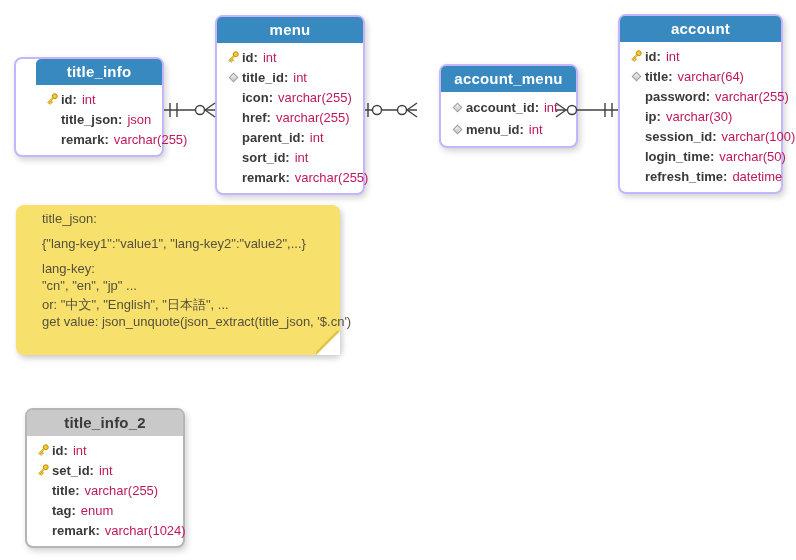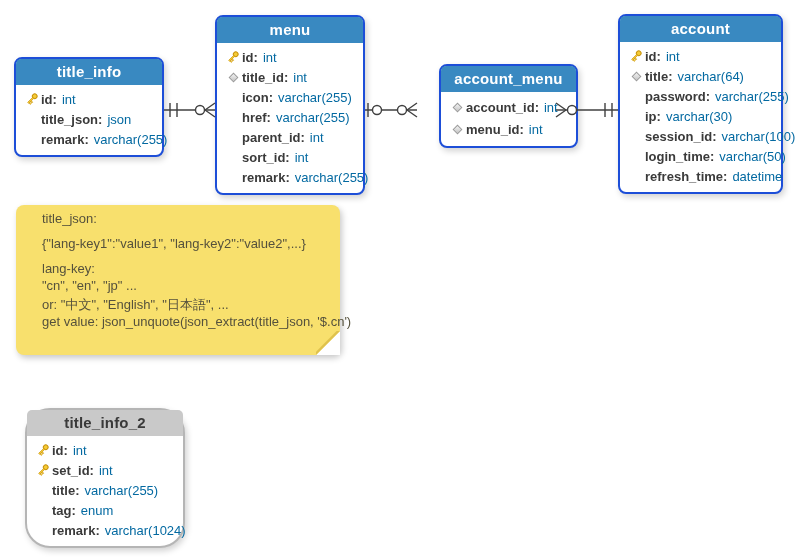--- a/index.html
+++ b/index.html
@@ -1,33 +1,33 @@
 <!DOCTYPE html>
 <html><head>
 <meta charset="utf-8">
 <style>
   * { margin:0; padding:0; box-sizing:border-box; }
   html,body { background:#fff; }
   body { font-family:"Liberation Sans", sans-serif; }
   .canvas { position:relative; width:796px; height:560px; background:#fff; overflow:hidden; }
 
   
-  .table { position:absolute; background:#fff; border:2px solid #1d4ed8; border-radius:8px;
+  .table { position:absolute; background:#fff; border:2px solid #c4b5fd; border-radius:8px;
            box-shadow:2px 3px 6px rgba(0,0,0,.18); }
   .thead { height:26px; line-height:26px; text-align:center; background:#3989c1; color:#fff;
            font-size:15px; font-weight:700; border-radius:5px 5px 0 0; letter-spacing:.2px; }
-  .table.gray { border-color:#b5b5b5;border-radius:25px; }
+  .table.gray { border-color:#b5b5b5; }
   .table.gray .thead { background:#c9c9c9; color:#3a3a3a; }
   .tbody { padding:4px 0 6px 0; }
   .trow { display:flex; align-items:center; height:20px; padding-left:7px; font-size:13px; white-space:nowrap; }
   .trow.tall { height:22px; }
   .ficon { width:18px; min-width:18px; display:flex; justify-content:center; align-items:center; }
   .fname { color:#3a3a3a; font-weight:700; }
   .fname::after { content:":"; }
-  .ftype { color:#0369a1; margin-left:5px; }
+  .ftype { color:#be185d; margin-left:5px; }
 
   .diamond { width:7px; height:7px; transform:rotate(45deg);
              background:linear-gradient(135deg,#f4f4f4,#c3c3c3); border:1px solid #9a9a9a; }
 
   
   svg.conn { position:absolute; overflow:visible; }
   svg.conn path, svg.conn line { stroke:#404040; stroke-width:1.4; fill:none; }
   svg.conn circle { stroke:#404040; stroke-width:1.4; fill:#fff; }
 
   
@@ -39,21 +39,21 @@
   .fold::before { content:""; position:absolute; inset:0; background:#fff;
                   clip-path:polygon(100% 0,100% 100%,0 100%); }
   .fold::after { content:""; position:absolute; inset:0; background:#dfc24d;
                  clip-path:polygon(0 100%,100% 0,86% 0,0 86%); }
 </style>
 </head>
 <body>
 
 <div class="canvas">
 
-  <div class="table" style="left:14px; top:57px; width:150px;">
+  <div class="table" style="left:14px; top:57px; width:150px;padding-left:20px;">
     <div class="thead">title_info</div>
     <div class="tbody">
       <div class="trow">
         <span class="ficon">
             <svg width="14" height="14" viewBox="0 0 16 16">
               <g transform="rotate(45 8 8)">
                 <circle cx="8" cy="3.6" r="2.7" fill="#f5cb36" stroke="#c8920a" stroke-width="1.1"></circle>
                 <rect x="7.2" y="6.2" width="1.7" height="8" fill="#f5cb36" stroke="#c8920a" stroke-width="0.7"></rect>
                 <rect x="8.9" y="10" width="2.2" height="1.3" fill="#f5cb36" stroke="#c8920a" stroke-width="0.7"></rect>
                 <rect x="8.9" y="12.4" width="2.2" height="1.3" fill="#f5cb36" stroke="#c8920a" stroke-width="0.7"></rect>

